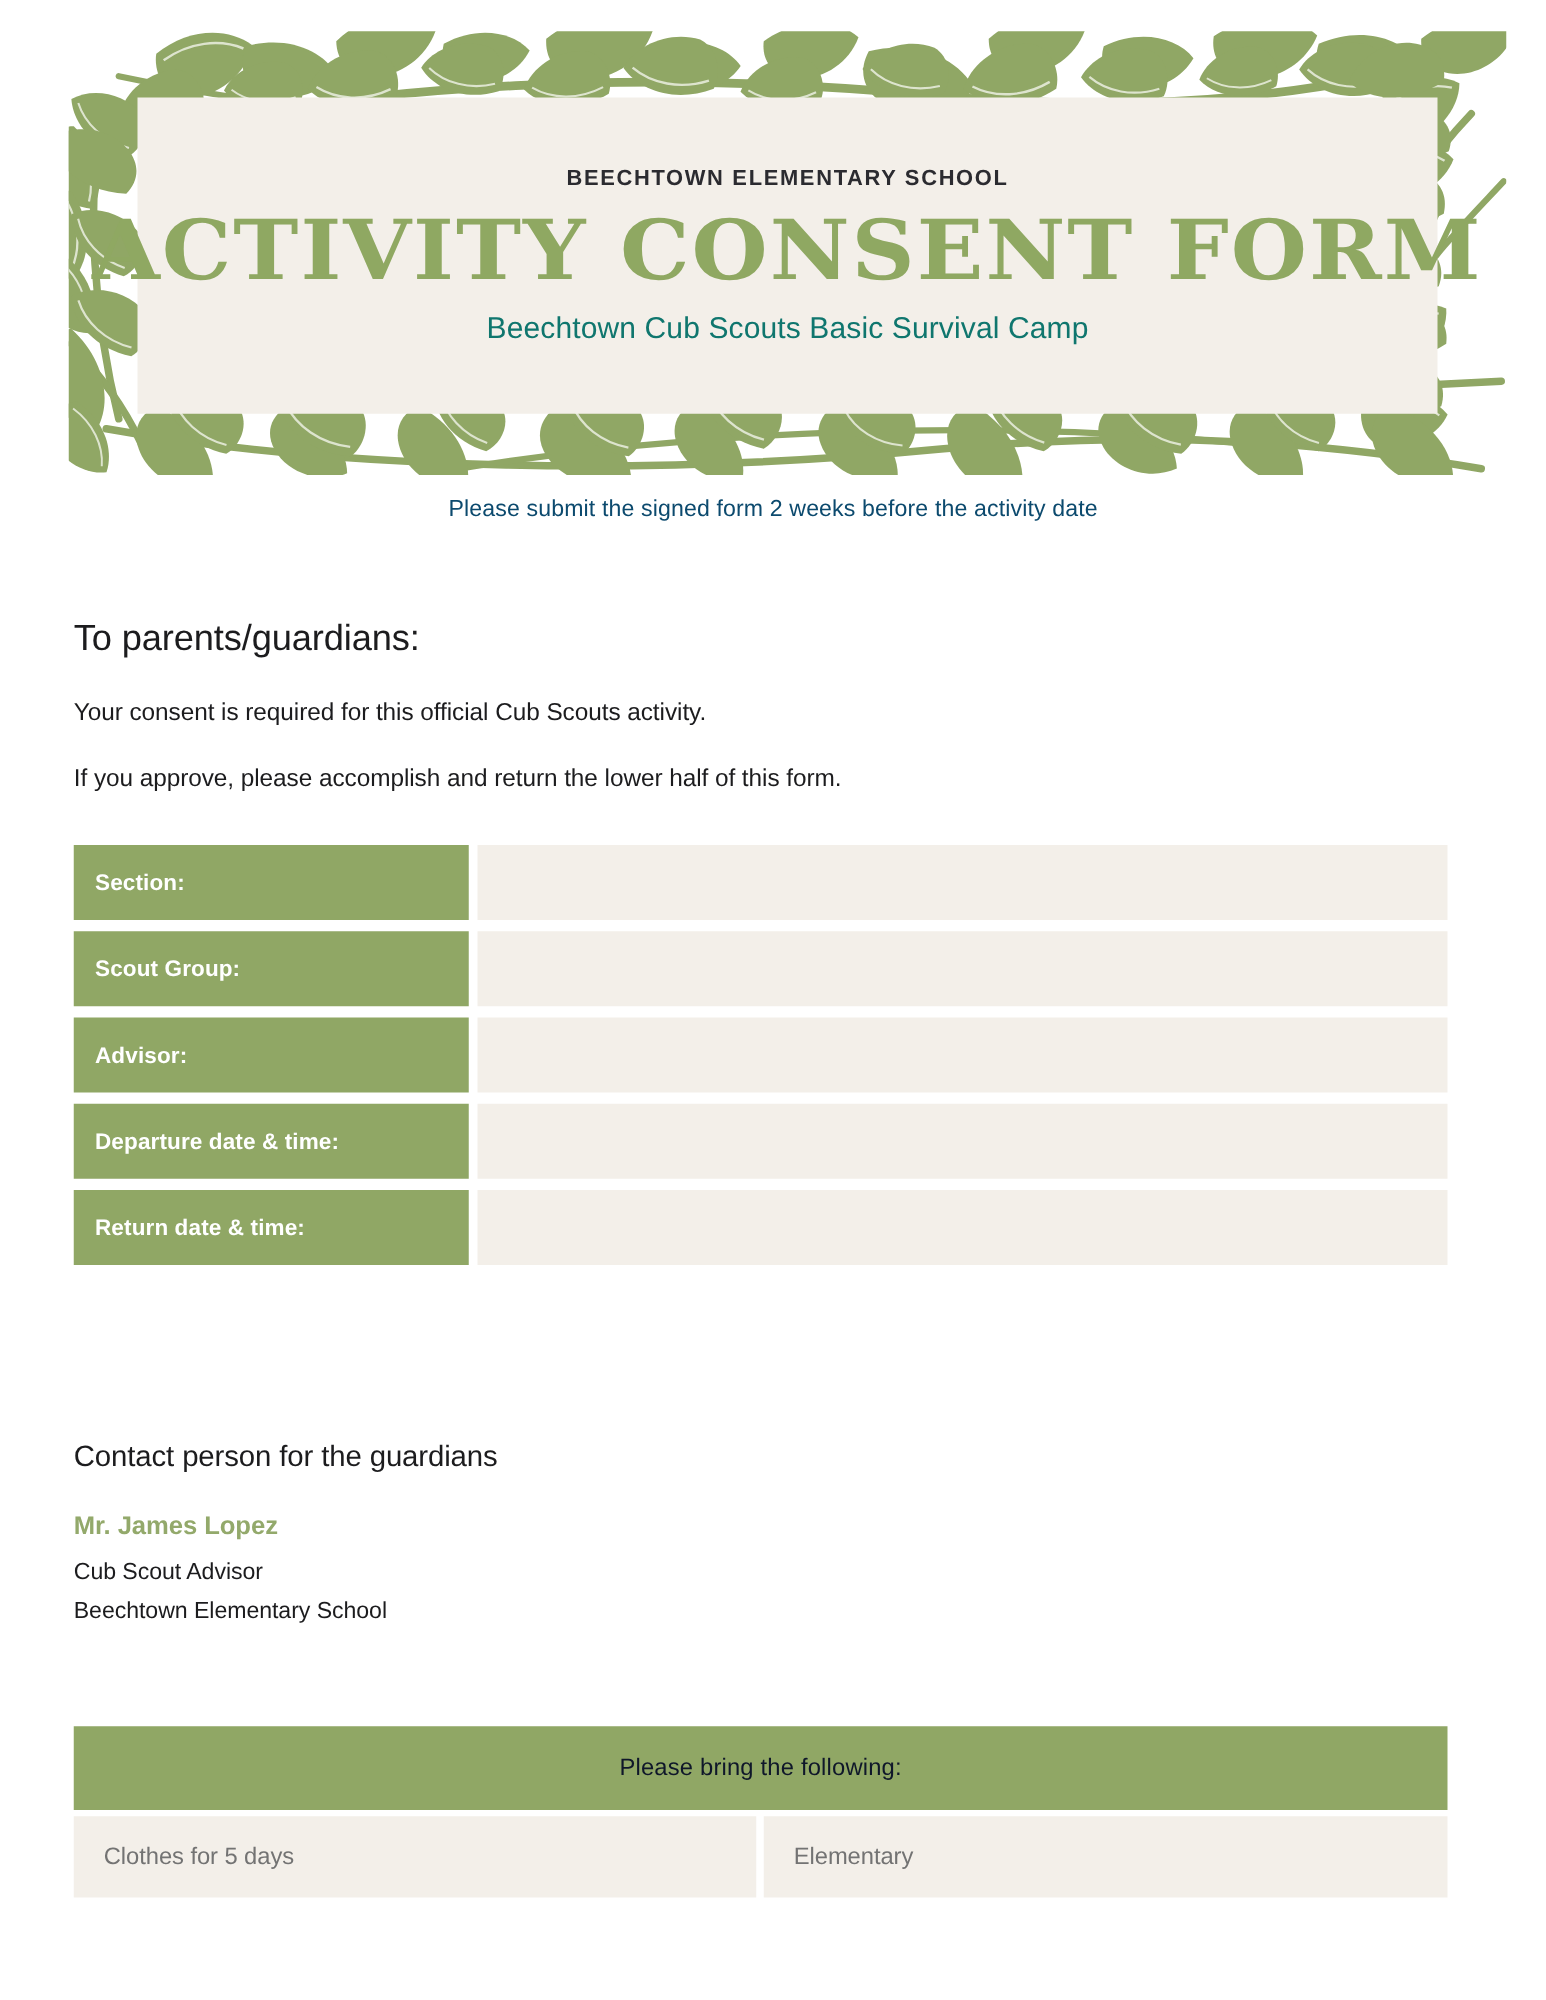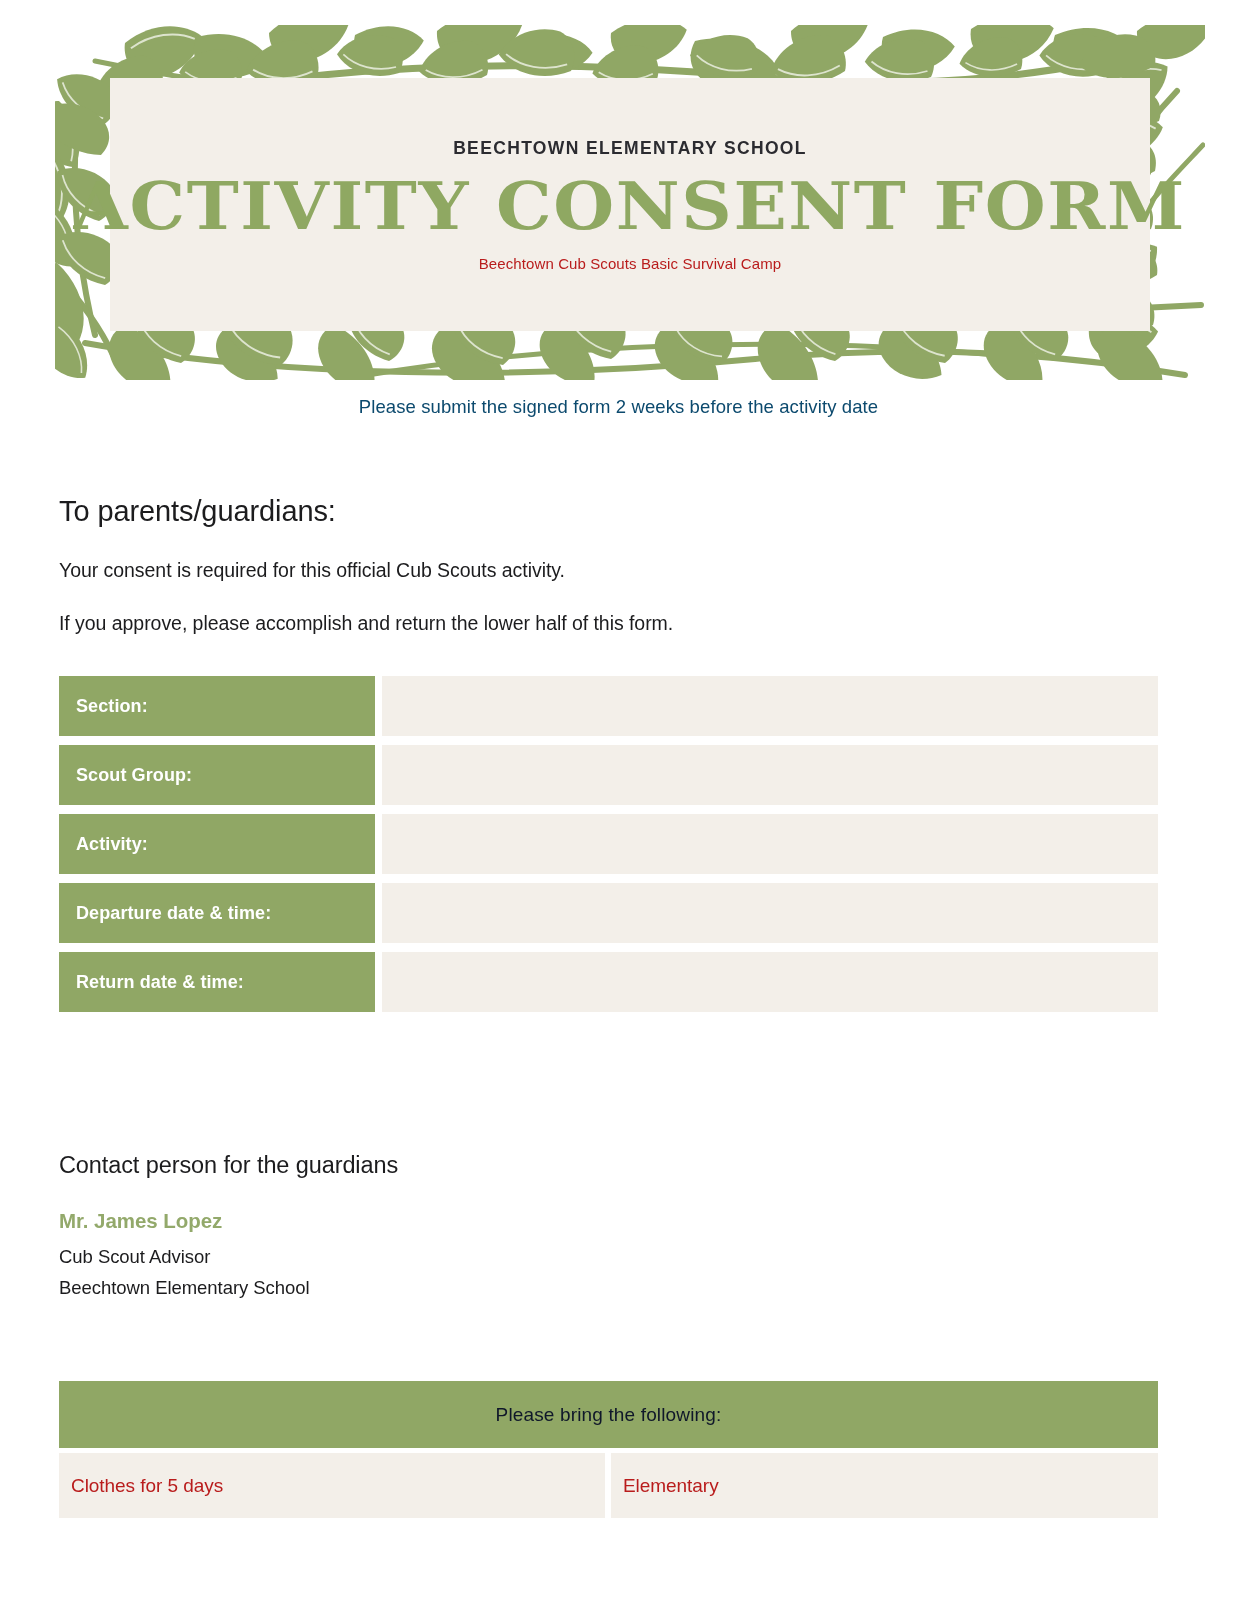--- a/index.html
+++ b/index.html
@@ -65,23 +65,23 @@
     line-height: 1;
     letter-spacing: 1.5px;
     color: #8fa862;
     text-transform: uppercase;
     white-space: nowrap;
     transform: scaleX(1.06);
     margin-bottom: 16px;
   }
 
   .activity-name {
-    font-size: 15px;
-    font-weight: 400;
-    color: #b91c1c;
+    font-size: 24px;
+    font-weight: 400;
+    color: #0f766e;
     letter-spacing: 0.1px;
   }
 
   .submit-note {
     position: absolute;
     left: 0;
     top: 396px;
     width: 1237px;
     text-align: center;
     font-size: 18.5px;
@@ -206,23 +206,23 @@
   .bring-row {
     display: flex;
     margin-top: 5px;
     height: 65px;
   }
 
   .bring-cell {
     background: #f3efe9;
     display: flex;
     align-items: center;
-    padding-left: 12px;
+    padding-left: 24px;
     font-size: 19px;
-    color: #b91c1c;
+    color: #737373;
     letter-spacing: -0.05px;
   }
 
   .bring-cell.first { width: 546px; }
   .bring-cell.second { flex: 1; margin-left: 6px; }
 </style>
 </head>
 <body>
 
 <div class="page">
@@ -356,21 +356,21 @@
       <div class="form-value"></div>
     </div>
 
     <div class="form-row">
       <div class="form-label">Scout Group:</div>
       <div class="form-value"></div>
     </div>
 
 
     <div class="form-row">
-      <div class="form-label">Activity:</div>
+      <div class="form-label">Advisor:</div>
       <div class="form-value"></div>
     </div>
 
     <div class="form-row">
       <div class="form-label">Departure date &amp; time:</div>
       <div class="form-value"></div>
     </div>
 
     <div class="form-row">
       <div class="form-label">Return date &amp; time:</div>

